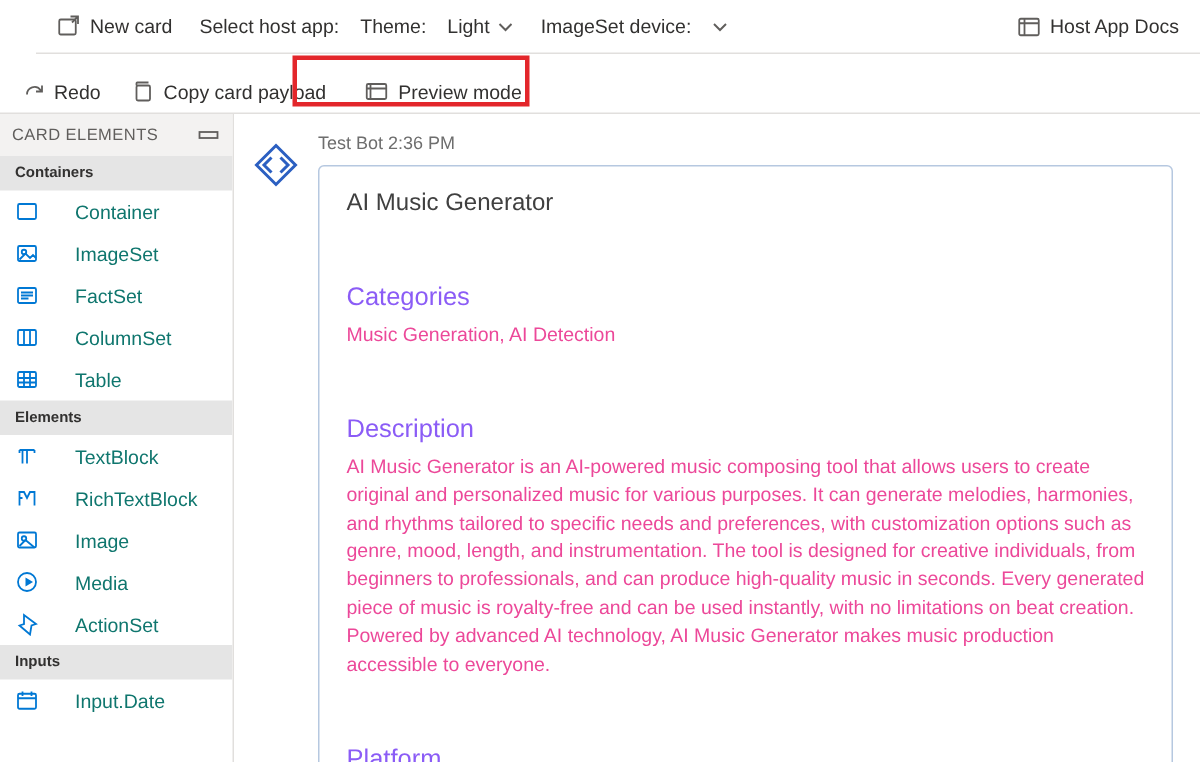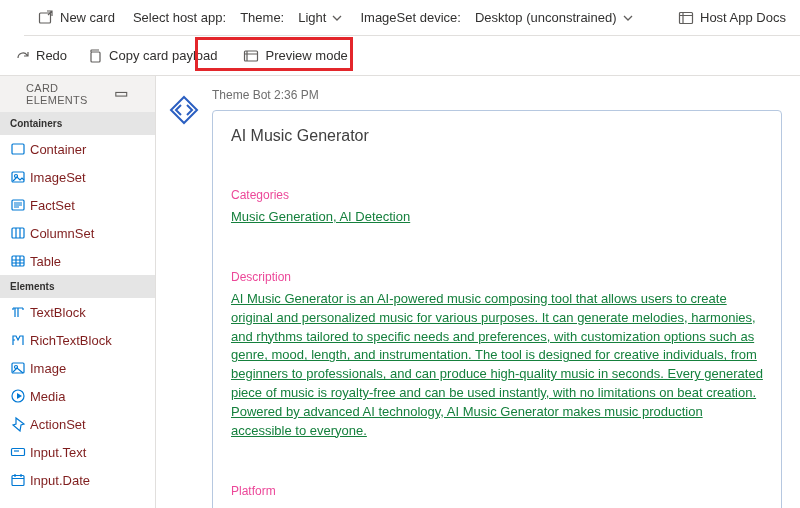--- a/index.html
+++ b/index.html
@@ -17,21 +17,21 @@
     display: flex;
     align-items: center;
     height: 36px;
     border-bottom: 1px solid #e1dfdd;
     padding: 0 6px;
     gap: 2px;
     margin-left: 24px;
   }
   .toolbar-row2 {
     display: flex;
-    align-items: center;
+    align-items: flex-end;
     height: 40px;
     border-bottom: 1px solid #e1dfdd;
     padding: 0 6px;
     gap: 4px;
   }
   .tb-item {
     display: inline-flex;
     align-items: center;
     gap: 6px;
     padding: 4px 8px;
@@ -71,40 +71,40 @@
   .side {
     width: 156px;
     border-right: 1px solid #e1dfdd;
     overflow-y: auto;
     background: #ffffff;
   }
   .side-header {
     display: flex;
     justify-content: space-between;
     align-items: center;
-    padding: 6px 26px;
+    padding: 6px 8px;
     font-size: 11px;
     letter-spacing: .3px;
     color: #605e5c;
     background: #f3f2f1;
   }
   .side-cat {
     font-weight: 600;
     padding: 6px 10px;
     background: #e5e5e5;
     color: #323130;
     font-size: 10px;
   }
   .side-item {
     display: flex;
     align-items: center;
-    gap: 4px;
+    gap: 24px;
     padding: 6px 10px;
     cursor: pointer;
-    color: #7f1d1d;
+    color: #0f766e;
     font-size: 13px;
   }
   .sico { width: 16px; height: 16px; color: #0078d4; flex: 0 0 16px; }
   .preview-area {
     flex: 1;
     background: #ffffff;
     padding: 12px 18px 18px 12px;
     overflow: auto;
   }
   .preview-row {
@@ -124,31 +124,30 @@
     padding: 16px 18px 18px 18px;
     background: #ffffff;
   }
   .card h2 {
     font-size: 16px;
     font-weight: 400;
     margin-bottom: 10px;
     color: #404040;
   }
   .card .sect-label {
-    font-size: 12px;
-    color: #ec4899;
+    font-size: 17px;
+    color: #8b5cf6;
     margin-bottom: 6px;
     margin-top: 43px;
   }
   .card .sect-val {
     font-size: 13px;
-    color: #15803d;
+    color: #ec4899;
     margin-bottom: 12px;
     line-height: 1.45;
-    text-decoration: underline;
   }
   .card-actions {
     display: flex;
     gap: 10px;
     margin-top: 6px;
   }
   .card-btn {
     border: 1px solid #7aa7e5;
     color: #4f6bed;
     background: #fef9c3;
@@ -174,21 +173,20 @@
   <span class="tb-label">Select host app:</span>
   <span class="tb-label">Theme:</span>
   <div class="tb-select">
     <span>Light</span>
     <svg class="chev" viewBox="0 0 10 10" fill="none" stroke="#605e5c" stroke-width="1.3">
         <path d="M1 3l4 4 4-4"></path>
       </svg>
   </div>
   <span class="tb-label">ImageSet device:</span>
   <div class="tb-select">
-    <span>Desktop (unconstrained)</span>
     <svg class="chev" viewBox="0 0 10 10" fill="none" stroke="#605e5c" stroke-width="1.3">
         <path d="M1 3l4 4 4-4"></path>
       </svg>
   </div>
   <div style="flex:1"></div>
   <div class="tb-item">
     <span class="ico">
       <svg viewBox="0 0 16 16" fill="none" stroke="#605e5c" stroke-width="1.2">
           <rect x="1.5" y="2.5" width="13" height="11" rx="1"></rect>
           <path d="M1.5 5.5h13M5 2.5v11"></path>
@@ -306,48 +304,42 @@
               <path d="M7 5v6l5-3z" fill="#0078d4" stroke="none"></path>
             </svg></span>
           <span>Media</span>
         </div>
         <div class="side-item">
           <span class="sico"><svg viewBox="0 0 16 16" fill="none" stroke="#0078d4" stroke-width="1.2">
               <path d="M6 2v6l-3 1 7 6 1-6 3-1z"></path>
             </svg></span>
           <span>ActionSet</span>
         </div>
-        <div class="side-item">
-          <span class="sico"><svg viewBox="0 0 16 16" fill="none" stroke="#0078d4" stroke-width="1.2">
-              <rect x="1.5" y="4.5" width="13" height="7" rx="1"></rect>
-              <path d="M4 7h5"></path>
-            </svg></span>
-          <span>Input.Text</span>
-        </div>
+        <div class="side-cat">Inputs</div>
         <div class="side-item">
           <span class="sico"><svg viewBox="0 0 16 16" fill="none" stroke="#0078d4" stroke-width="1.2">
               <rect x="2" y="3.5" width="12" height="10" rx="1"></rect>
               <path d="M2 6.5h12M5 2v3M11 2v3"></path>
             </svg></span>
           <span>Input.Date</span>
         </div>
       </div>
   </div>
 
   <div class="preview-area">
     <div class="preview-row">
       <div class="bot-icon">
         <svg viewBox="0 0 32 32" fill="none" stroke="#2b5fc1" stroke-width="2">
             <path d="M16 3 29 16 16 29 3 16Z"></path>
             <path d="M13 11l-5 5 5 5M19 11l5 5-5 5"></path>
           </svg>
       </div>
       <div class="bot-col">
         <div class="bot-meta">
-          <span>Theme Bot</span>
+          <span>Test Bot</span>
           <span> </span>
           <span>2:36 PM</span>
         </div>
         <div class="card">
           <h2>AI Music Generator</h2>
           <div class="sect-label">Categories</div>
           <div class="sect-val">Music Generation, AI Detection</div>
           <div class="sect-label">Description</div>
           <div class="sect-val">AI Music Generator is an AI-powered music composing tool that allows users to create original and personalized music for various purposes. It can generate melodies, harmonies, and rhythms tailored to specific needs and preferences, with customization options such as genre, mood, length, and instrumentation. The tool is designed for creative individuals, from beginners to professionals, and can produce high-quality music in seconds. Every generated piece of music is royalty-free and can be used instantly, with no limitations on beat creation. Powered by advanced AI technology, AI Music Generator makes music production accessible to everyone.</div>
           <div class="sect-label">Platform</div>

